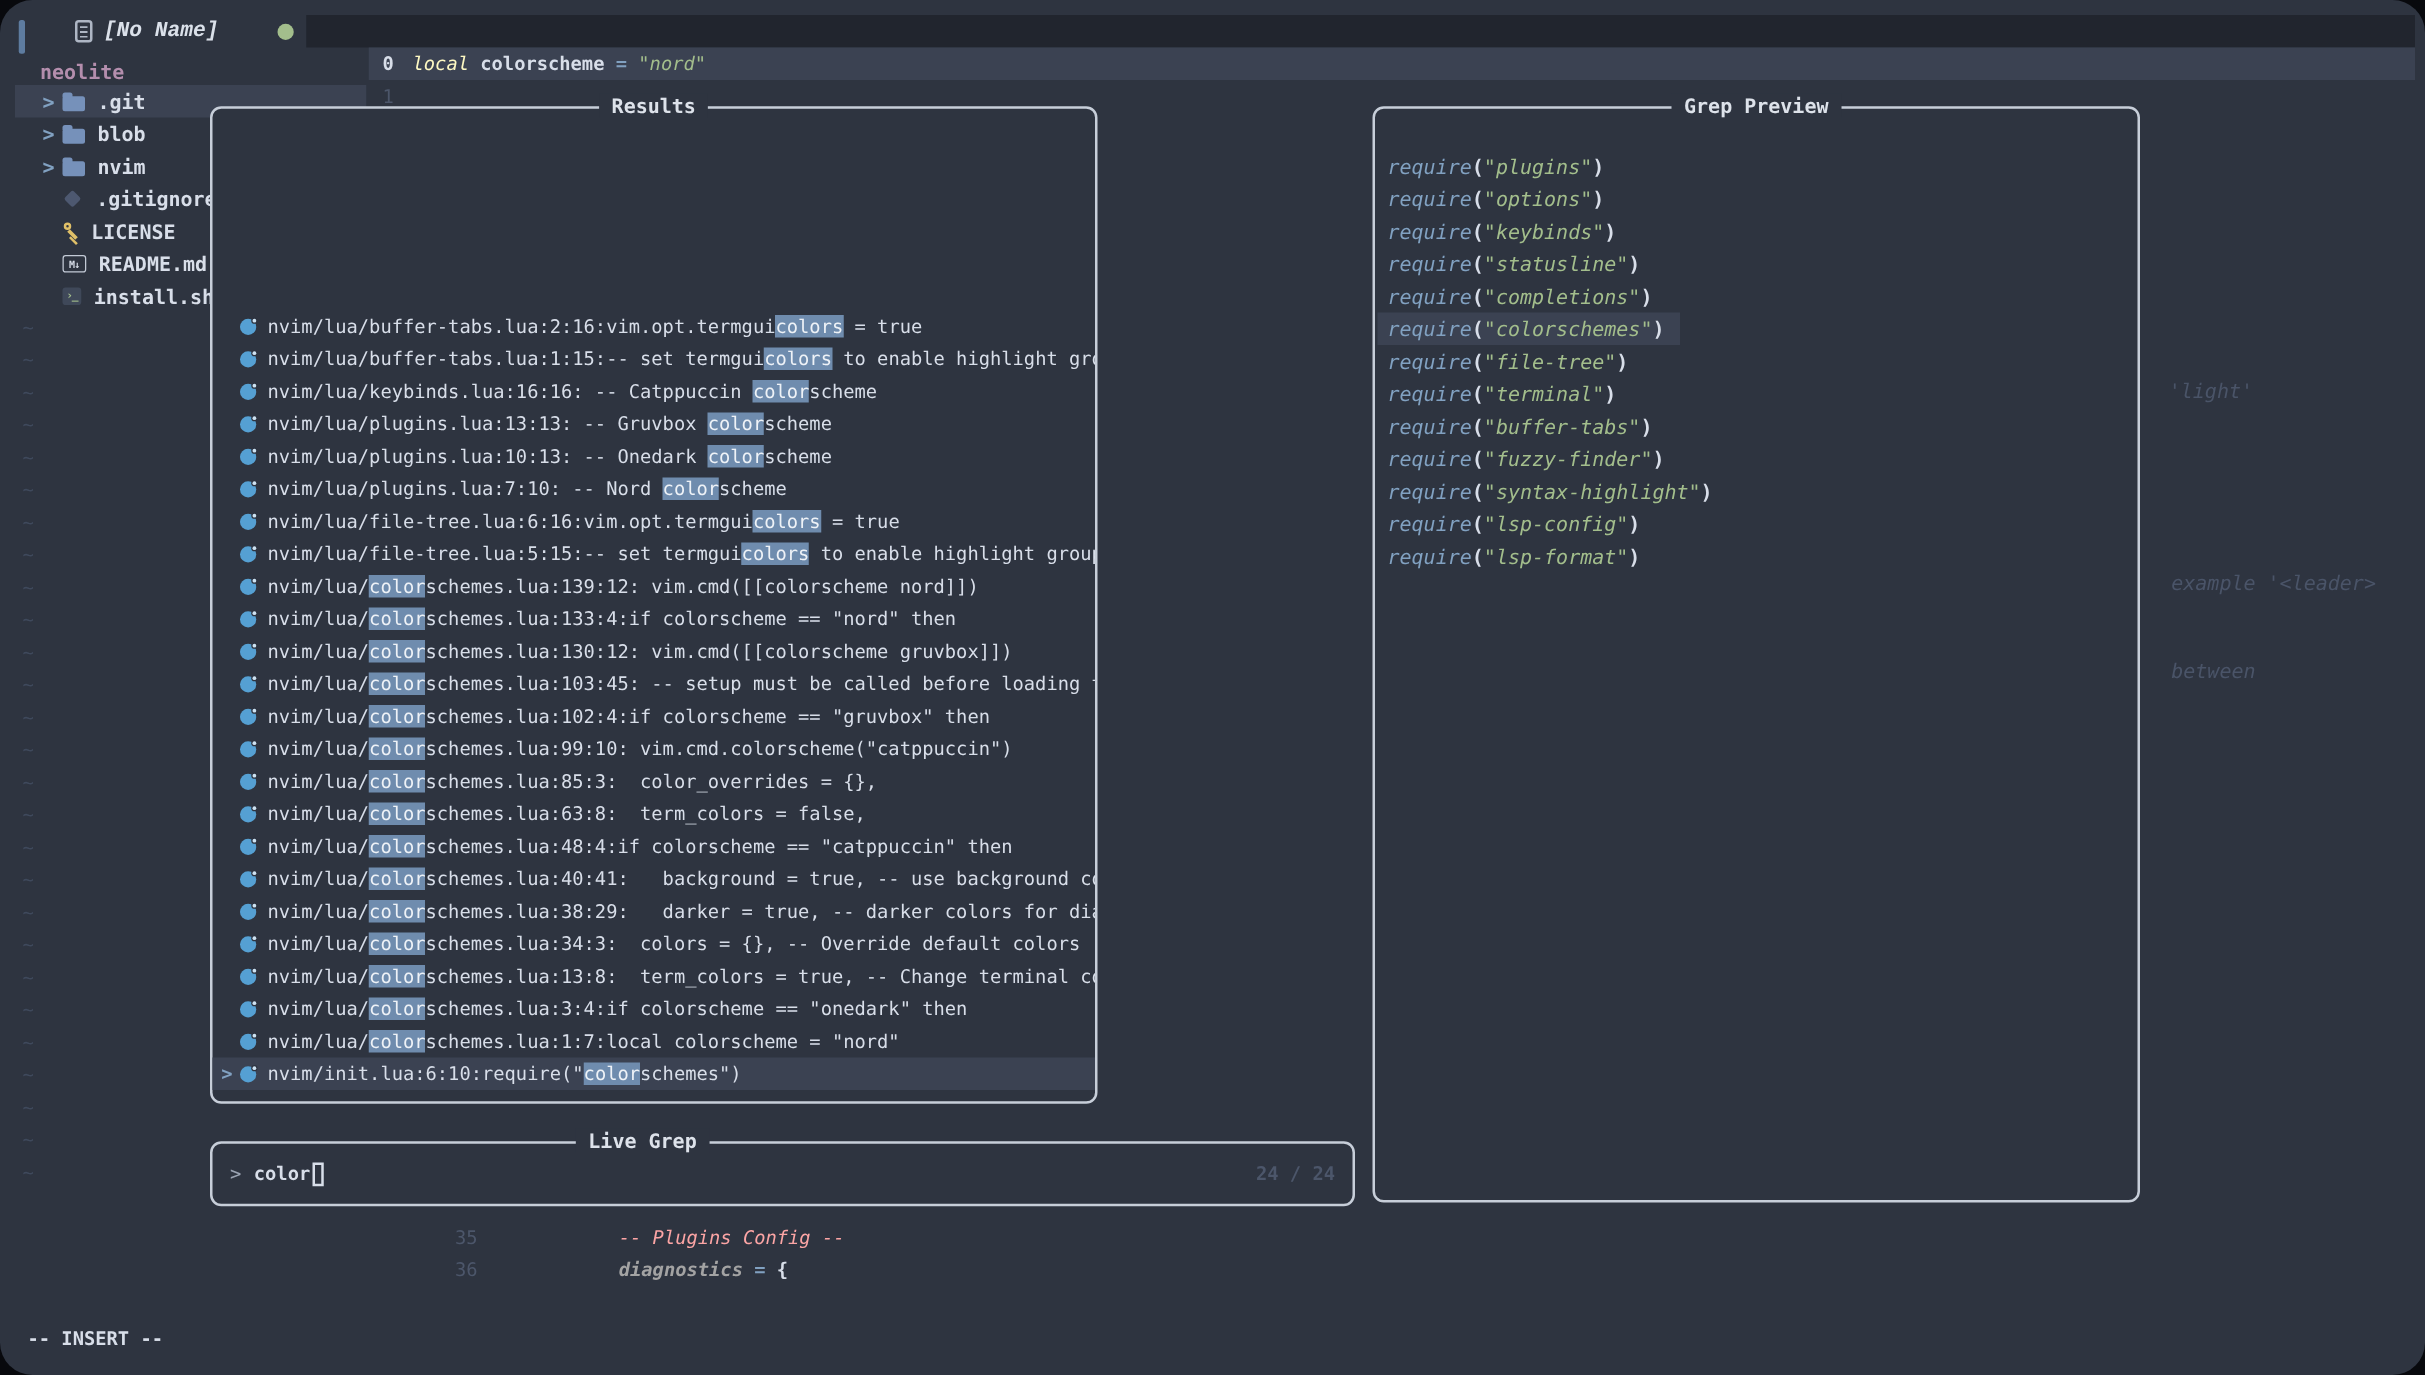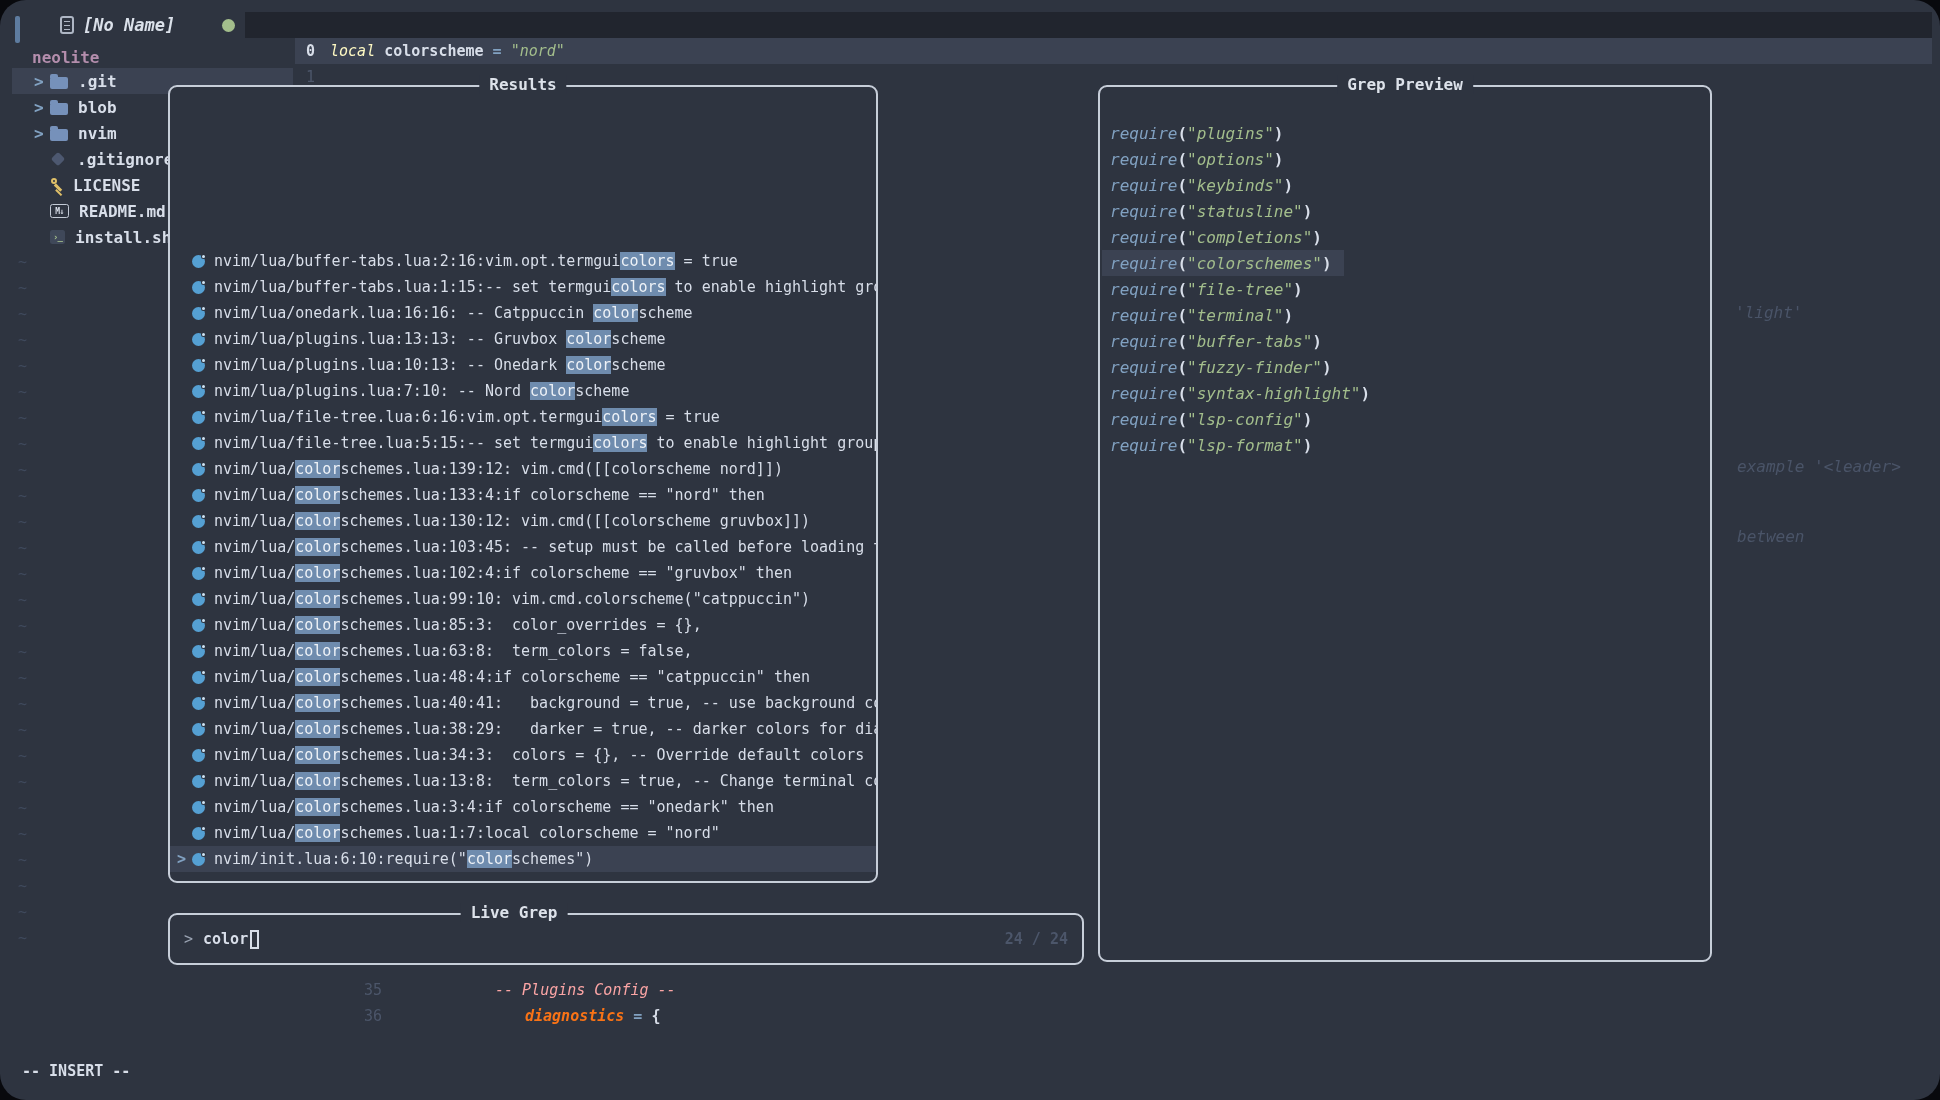--- a/index.html
+++ b/index.html
@@ -10,21 +10,21 @@
   }
   .pre{white-space:pre;}
 
   
   .tabline-rest{position:absolute;left:245px;top:12px;width:1687px;height:26px;background:#21252e;}
   .pane-bar{position:absolute;left:15px;top:16px;width:5px;height:27px;background:#5e7ca0;border-radius:2px;}
   .tab{position:absolute;left:60px;top:12px;height:26px;display:flex;align-items:center;gap:9px;}
   .icon-doc{width:14px;height:18px;border:2px solid #aeb6c4;border-radius:3px;position:relative;box-sizing:border-box;}
   .icon-doc::after{content:'';position:absolute;left:2px;top:3px;width:6px;height:9px;
     background:repeating-linear-gradient(#aeb6c4 0 1.5px,transparent 1.5px 4px);}
-  .tab-label{font-weight:700;font-style:italic;font-size:17px;color:#dbe1ea;}
+  .tab-label{font-weight:700;font-style:italic;font-size:17px;color:#dbe1ea;font-family:Liberation Mono, monospace;}
   .mod-dot{position:absolute;left:222px;top:19px;width:13px;height:13px;border-radius:50%;background:#a3be8c;}
 
   
   .cursorline0{position:absolute;left:295px;top:38px;width:1637px;height:26px;background:#3b4252;display:flex;align-items:center;}
   .ln0{margin:0 15px 0 11px;color:#d8dee9;font-weight:600;}
   .tok-kw{color:#fef9c3;font-style:italic;}
   .tok-ident{color:#d8dee9;font-weight:700;}
   .tok-op{color:#81a1c1;font-weight:600;}
   .tok-str{color:#a3be8c;font-style:italic;}
   .ln1{position:absolute;left:306px;top:64px;height:26px;display:flex;align-items:center;color:#4c566a;}
@@ -82,21 +82,21 @@
   .bg-frag{position:absolute;color:#4a5468;font-style:italic;font-size:16px;white-space:pre;}
   .f1{left:1735px;top:303px;}
   .f2{left:1737px;top:457px;}
   .f3{left:1737px;top:527px;}
 
   
   .bline{position:absolute;height:26px;display:flex;align-items:center;white-space:pre;}
   .bnum{position:absolute;left:352px;width:30px;text-align:right;color:#4c566a;}
   .btext{position:absolute;left:495px;}
   .tok-comment{color:#fca5a5;font-style:italic;}
-  .tok-bold-it{color:#f97316;font-weight:700;font-style:italic;margin-left:30px;}
+  .tok-bold-it{color:#a3a3a3;font-weight:700;font-style:italic;}
 
   
   .statusline{position:absolute;left:8px;top:1032px;width:1860px;height:26px;background:#2f3542;color:#c6cdd9;}
   .sl-seg{position:absolute;top:0;height:26px;background:#3b4252;display:flex;align-items:center;}
   .sl-left{left:0;width:158px;padding-left:14px;box-sizing:border-box;font-weight:600;color:#d4dae3;}
   .sl-right{left:1650px;width:210px;justify-content:flex-end;padding-right:12px;box-sizing:border-box;font-weight:600;color:#d4dae3;}
   .sl-pos{position:absolute;left:283px;top:0;height:26px;display:flex;align-items:center;}
   .sl-file{position:absolute;left:368px;top:0;height:26px;display:flex;align-items:center;}
   .mode-line{position:absolute;left:22px;top:1058px;height:26px;display:flex;align-items:center;font-weight:700;color:#d8dee9;}
 </style>
@@ -187,21 +187,21 @@
       <span class="tilde" style="top: 873px;">~</span>
       <span class="tilde" style="top: 899px;">~</span>
       <span class="tilde" style="top: 925px;">~</span>
     </div>
 
   <div class="panel" style="left:168px;top:85px;width:710px;height:798px;">
     <span class="panel-title">Results</span>
     <div id="results-list">
         <div class="res-row"><span class="lua-icon"></span><span>nvim/lua/buffer-tabs.lua:2:16:vim.opt.termgui</span><span class="match">colors</span><span> = true</span></div>
         <div class="res-row"><span class="lua-icon"></span><span>nvim/lua/buffer-tabs.lua:1:15:-- set termgui</span><span class="match">colors</span><span> to enable highlight grou</span></div>
-        <div class="res-row"><span class="lua-icon"></span><span>nvim/lua/onedark.lua:16:16: -- Catppuccin </span><span class="match">color</span><span>scheme</span></div>
+        <div class="res-row"><span class="lua-icon"></span><span>nvim/lua/keybinds.lua:16:16: -- Catppuccin </span><span class="match">color</span><span>scheme</span></div>
         <div class="res-row"><span class="lua-icon"></span><span>nvim/lua/plugins.lua:13:13: -- Gruvbox </span><span class="match">color</span><span>scheme</span></div>
         <div class="res-row"><span class="lua-icon"></span><span>nvim/lua/plugins.lua:10:13: -- Onedark </span><span class="match">color</span><span>scheme</span></div>
         <div class="res-row"><span class="lua-icon"></span><span>nvim/lua/plugins.lua:7:10: -- Nord </span><span class="match">color</span><span>scheme</span></div>
         <div class="res-row"><span class="lua-icon"></span><span>nvim/lua/file-tree.lua:6:16:vim.opt.termgui</span><span class="match">colors</span><span> = true</span></div>
         <div class="res-row"><span class="lua-icon"></span><span>nvim/lua/file-tree.lua:5:15:-- set termgui</span><span class="match">colors</span><span> to enable highlight groups</span></div>
         <div class="res-row"><span class="lua-icon"></span><span>nvim/lua/</span><span class="match">color</span><span>schemes.lua:139:12: vim.cmd([[colorscheme nord]])</span></div>
         <div class="res-row"><span class="lua-icon"></span><span>nvim/lua/</span><span class="match">color</span><span>schemes.lua:133:4:if colorscheme == "nord" then</span></div>
         <div class="res-row"><span class="lua-icon"></span><span>nvim/lua/</span><span class="match">color</span><span>schemes.lua:130:12: vim.cmd([[colorscheme gruvbox]])</span></div>
         <div class="res-row"><span class="lua-icon"></span><span>nvim/lua/</span><span class="match">color</span><span>schemes.lua:103:45: -- setup must be called before loading th</span></div>
         <div class="res-row"><span class="lua-icon"></span><span>nvim/lua/</span><span class="match">color</span><span>schemes.lua:102:4:if colorscheme == "gruvbox" then</span></div>

